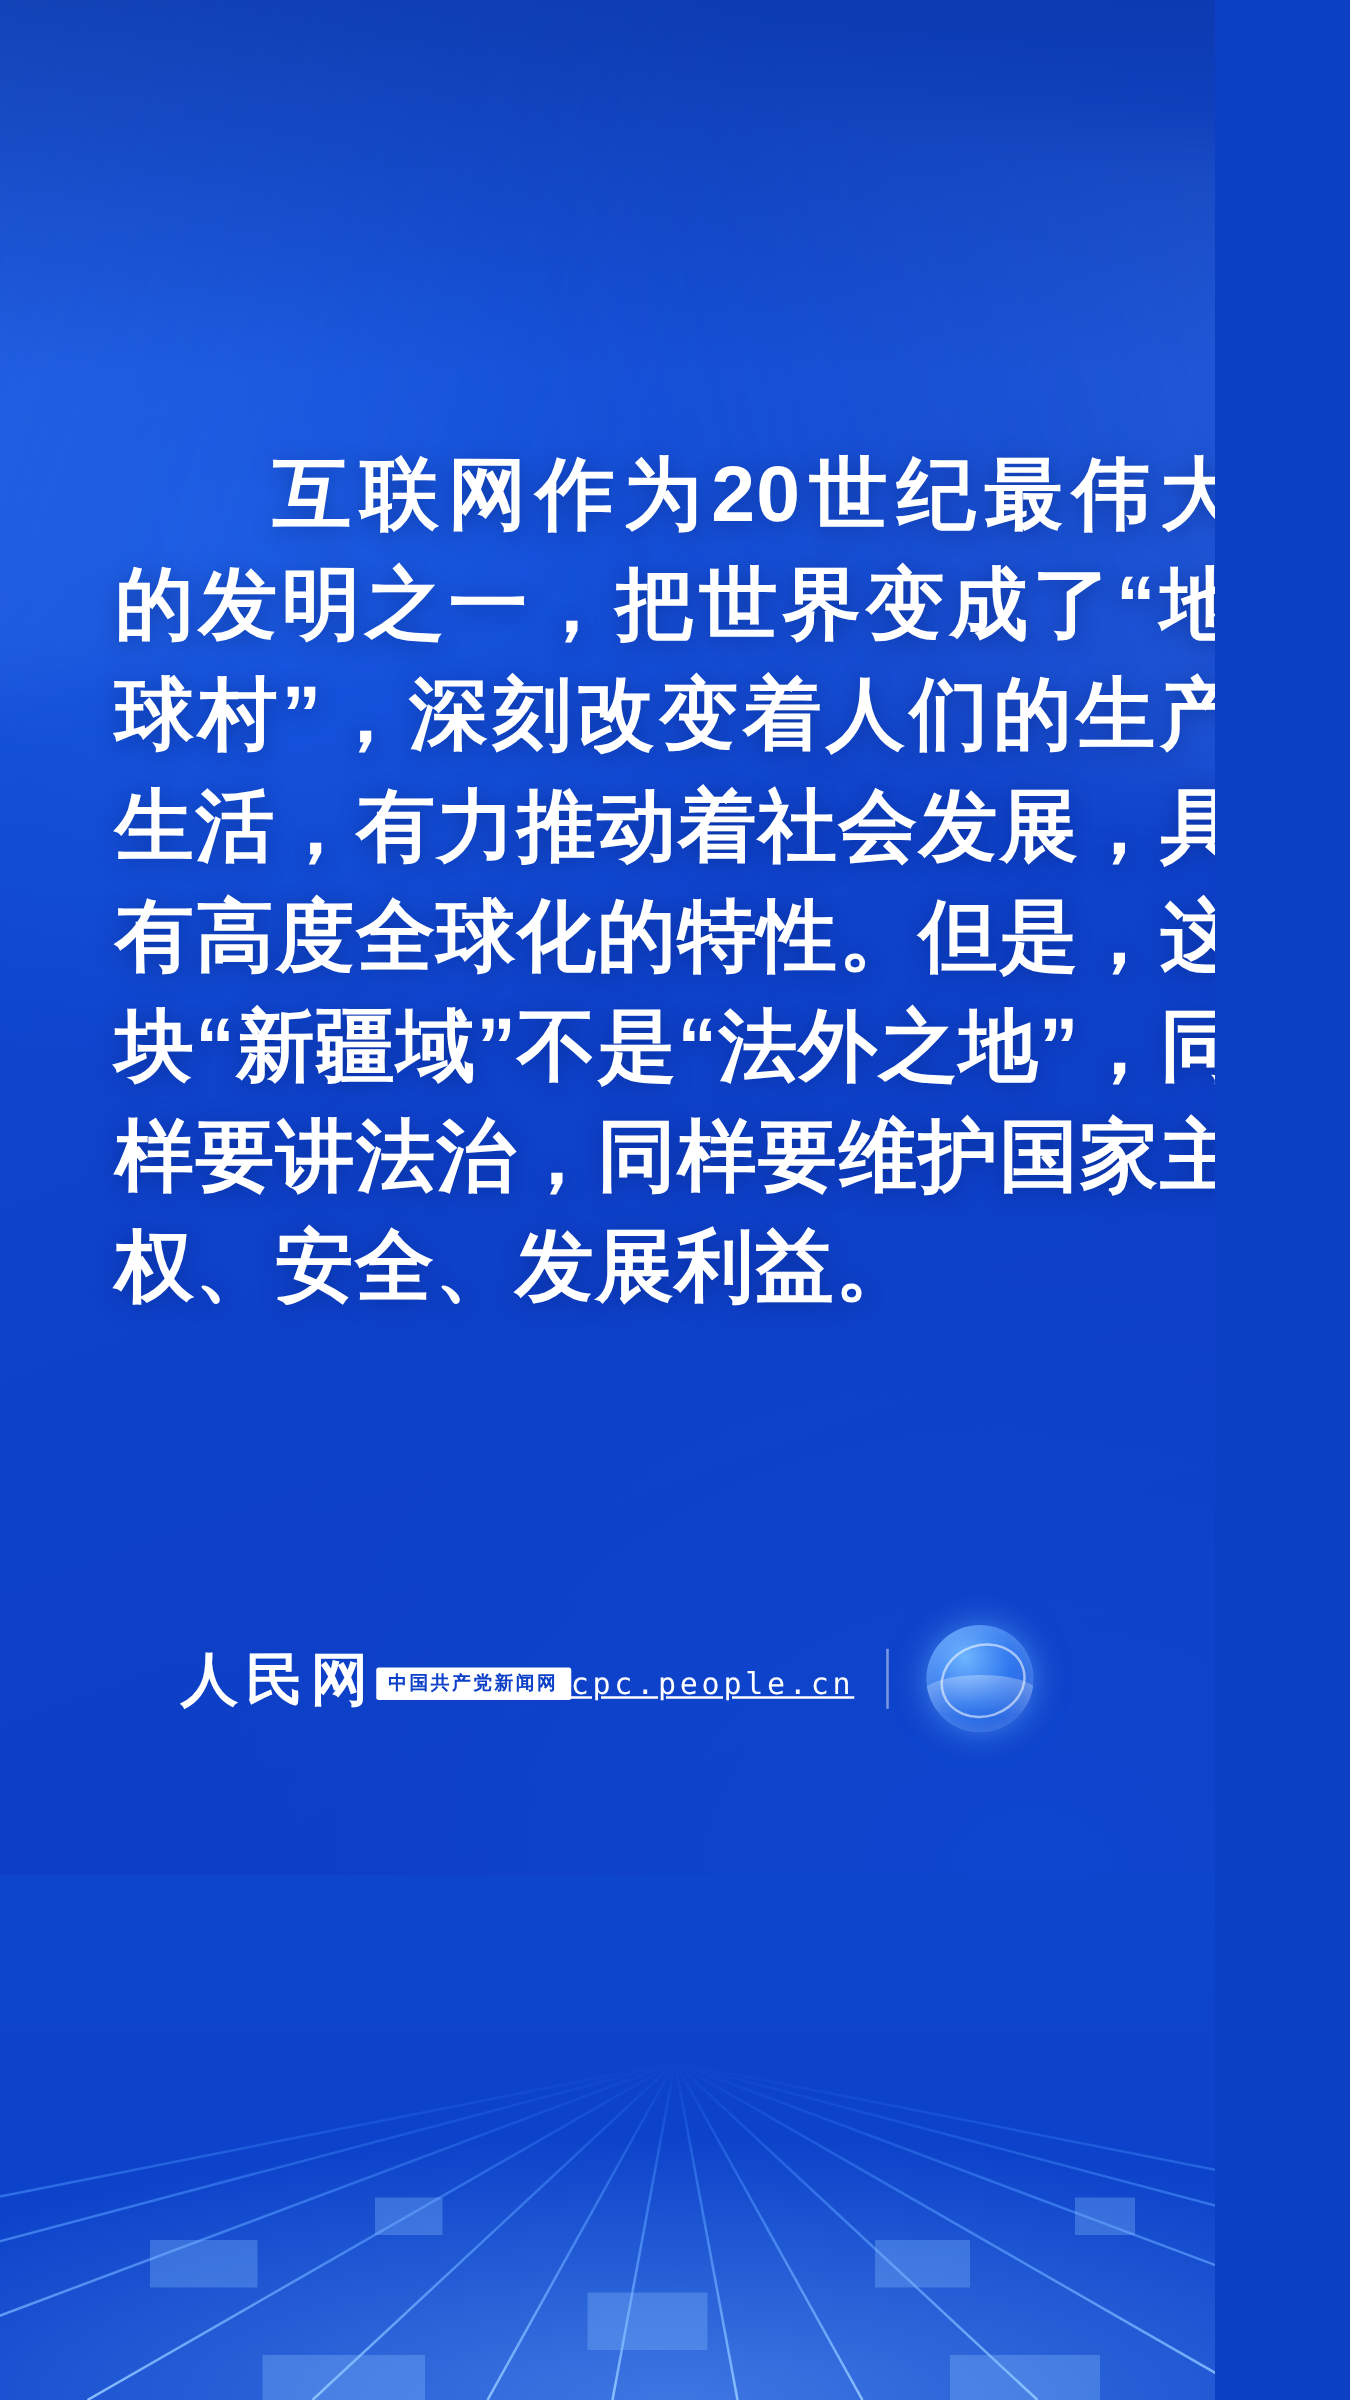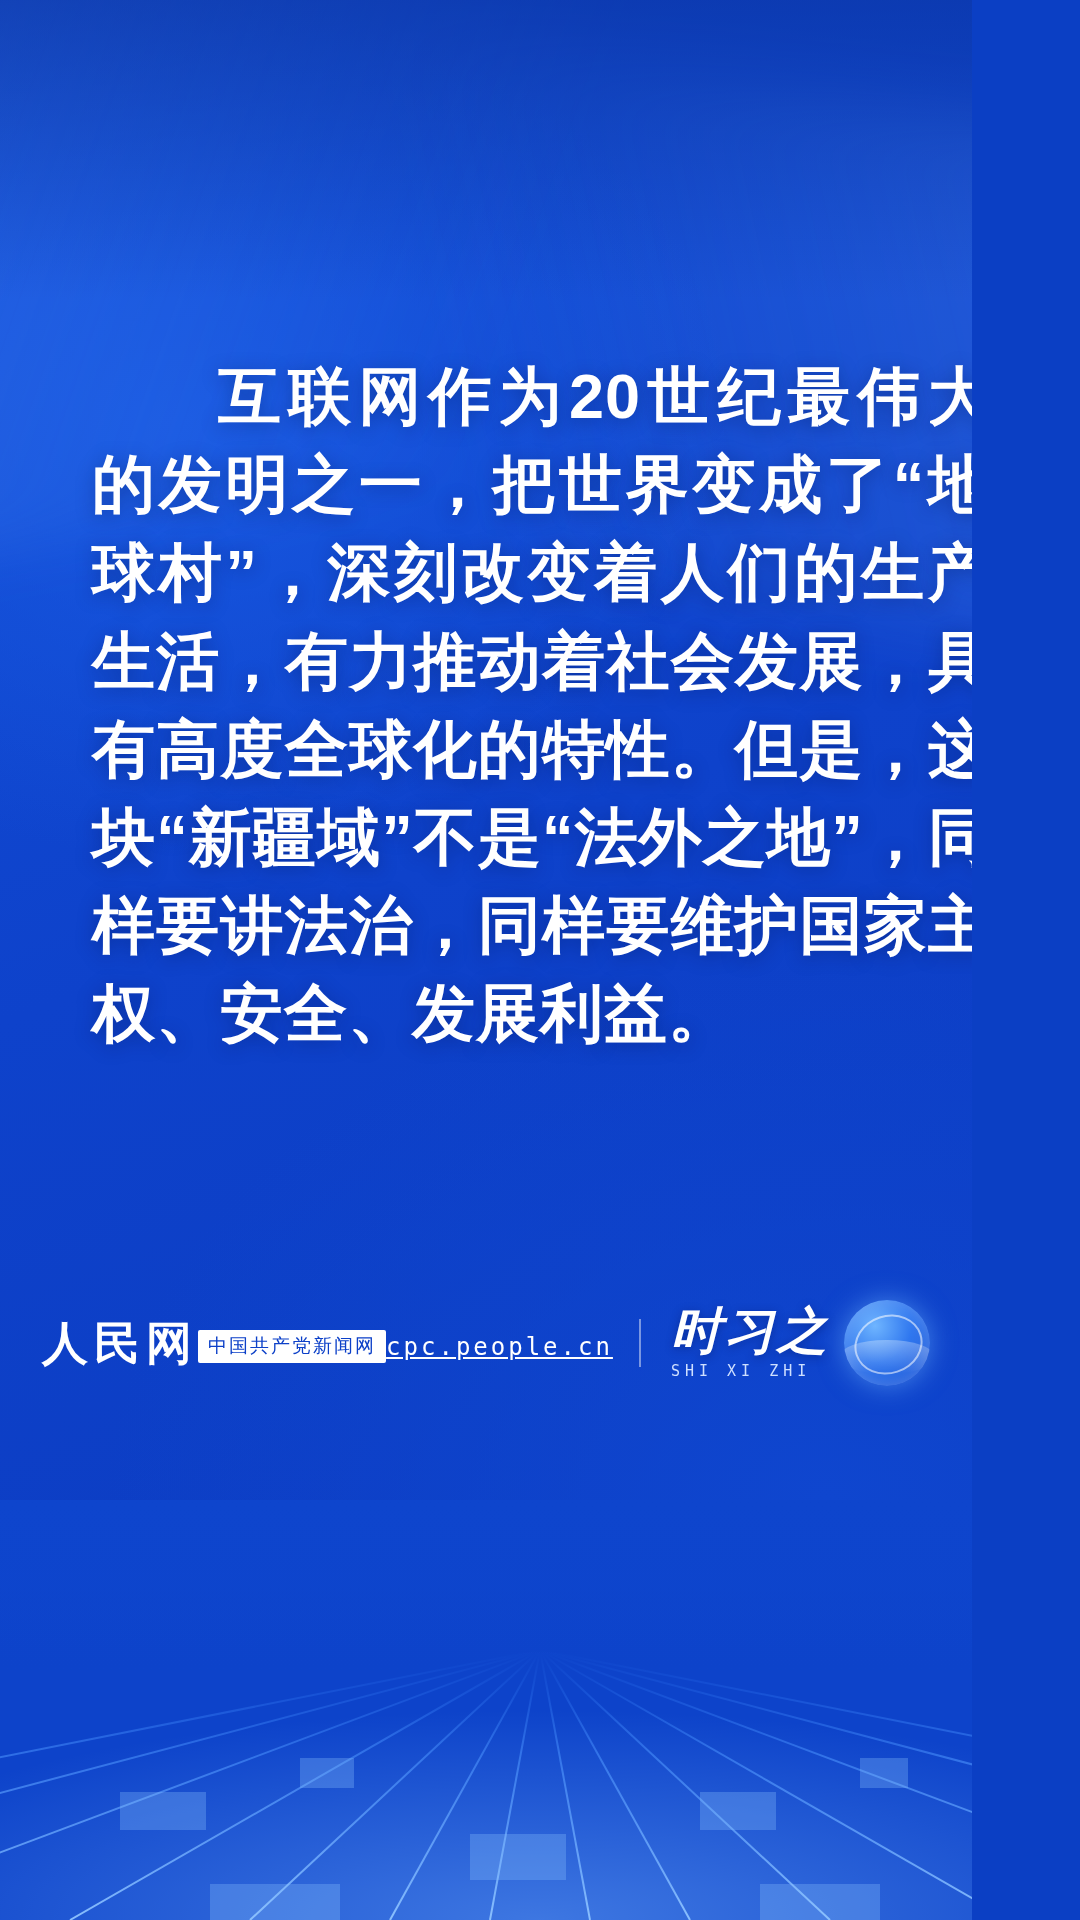--- a/index.html
+++ b/index.html
@@ -96,22 +96,22 @@
     font-size: 46px;
     font-weight: 700;
     letter-spacing: 6px;
     line-height: 1.05;
     font-family: "DejaVu Sans", "Liberation Sans", sans-serif;
   }
   .rmw-sub {
     margin-top: 8px;
     background: #ffffff;
     color: #0c40c8;
-    font-size: 19px;
-    font-weight: 400;
+    font-size: 15px;
+    font-weight: 700;
     letter-spacing: 2px;
     padding: 3px 10px 4px;
     border-radius: 2px;
     text-align: center;
   }
   .rmw-url {
     margin-top: 8px;
     color: #ffffff;
     font-size: 24px;
     letter-spacing: 3px;
@@ -201,24 +201,20 @@
 
   <div class="logo-row">
 
     <div class="rmw">
       <div class="rmw-main">人民网</div>
       <div class="rmw-sub">中国共产党新闻网</div>
       <div class="rmw-url">cpc.people.cn</div>
     </div>
 
     <div class="shixizhi">
-      <div class="sxz-text">
-        <div class="sxz-main">时习之</div>
-        <div class="sxz-pinyin">SHI XI ZHI</div>
-      </div>
       <div class="sxz-orb"></div>
     </div>
 
   </div>
 
   <div class="ground">
     <svg width="1080" height="420" viewBox="0 0 1080 420" aria-hidden="true">
       <defs>
         <linearGradient id="gFade" x1="0" y1="0" x2="0" y2="1">
           <stop offset="0%" stop-color="#2f7dff" stop-opacity="0"></stop>

